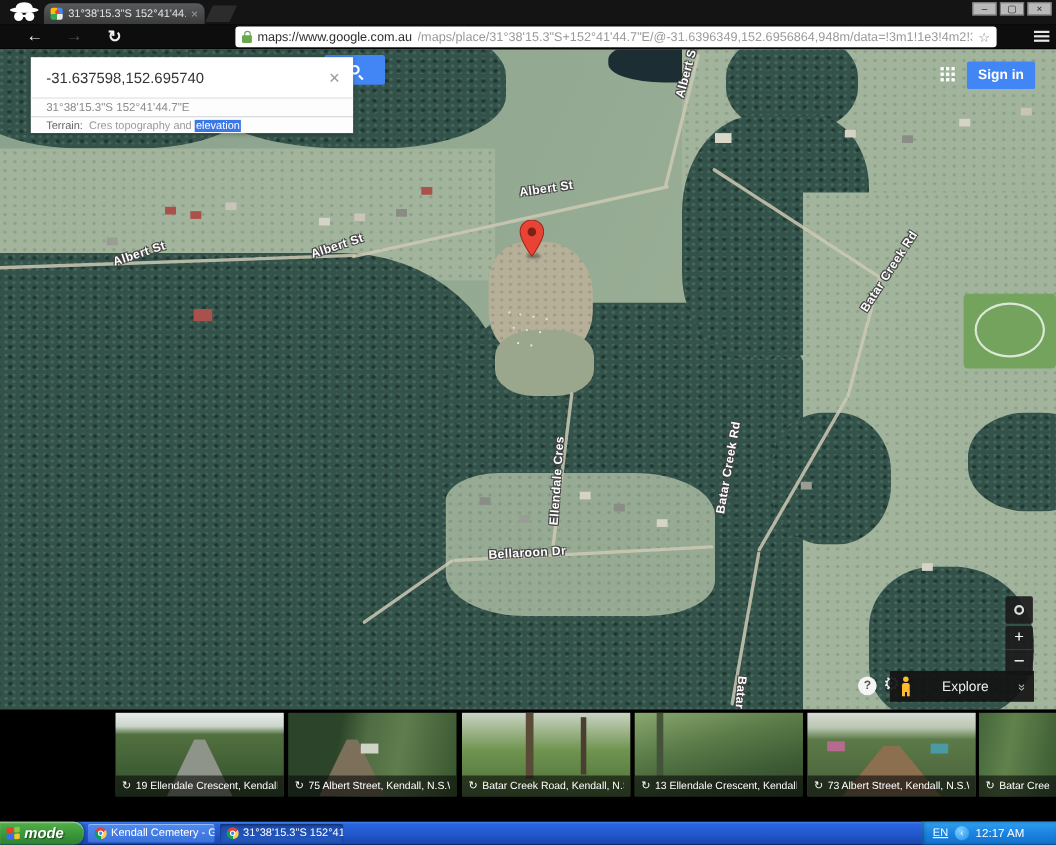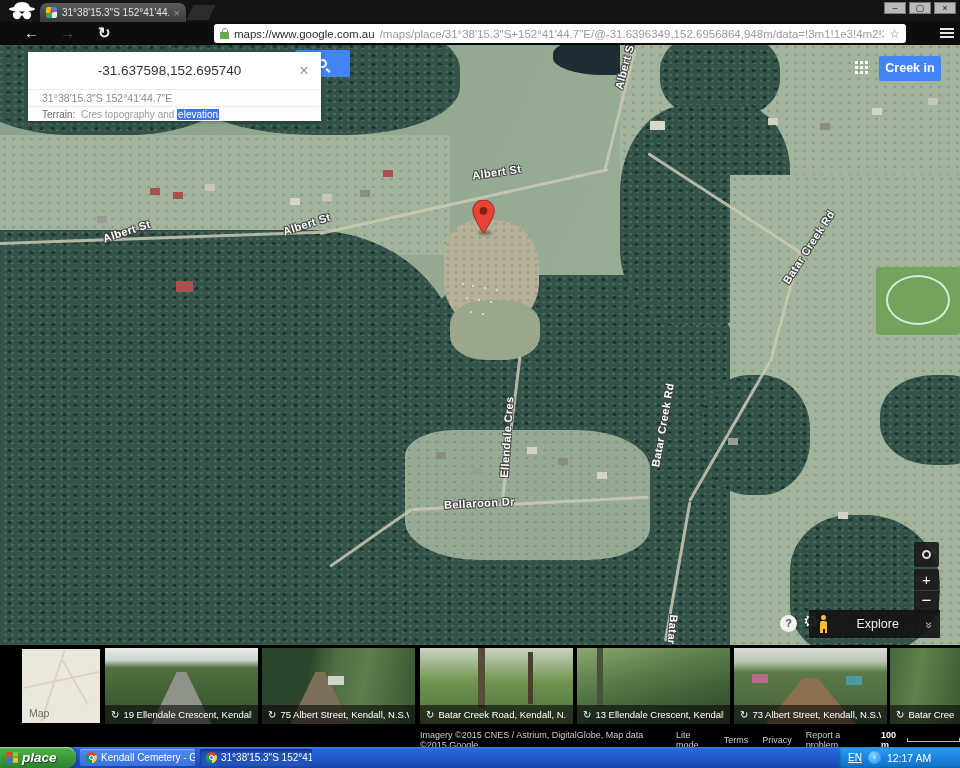--- a/index.html
+++ b/index.html
@@ -52,21 +52,21 @@
      text-shadow:-1px -1px 0 rgba(68,68,68,.95), 1px -1px 0 rgba(68,68,68,.95),
                  -1px 1px 0 rgba(68,68,68,.95), 1px 1px 0 rgba(68,68,68,.95);
      transform-origin:center; }
   .dot { position:absolute; width:2px; height:2px; background:#e9e6da; border-radius:50%; }
 
   
   #searchpanel { position:absolute; left:28px; top:7px; width:293px; z-index:30;
                  box-shadow:0 1px 4px rgba(0,0,0,.35); }
   #searchrow { height:37px; background:#fff; display:flex; align-items:center; padding:0 10px 0 14px; }
   #searchrow input { border:none; outline:none; flex:1; font-size:13.5px; color:#333;
-                     font-family:"Liberation Sans",sans-serif;text-align:center; }
+                     font-family:"Liberation Sans",sans-serif; }
   #clearx { color:#9a9a9a; font-size:17px; padding:0 2px; }
   #sugg1 { height:17px; background:#fdfdfd; border-top:1px solid #ececec; color:#8b8b8b; font-size:10.5px;
            line-height:17px; padding-left:14px; }
   #sugg2 { height:15px; background:#fdfdfd; border-top:1px solid #ececec; font-size:10px; line-height:15px;
            padding-left:14px; color:#9a9a9a; }
   #sugg2 .tlabel { color:#666;margin-top:40px; }
   #sugg2 .hl { background:#3b78e7; color:#fff; padding:0 1px; }
   #searchbtn { position:absolute; left:295px; top:5px; width:55px; height:27px; background:#4285f4;
                border-radius:2px; display:flex; align-items:center; justify-content:center; }
   #mag { width:9px; height:9px; border:2px solid #fff; border-radius:50%; position:relative; }
@@ -293,21 +293,21 @@
         <span id="clearx">×</span>
       </div>
       <div id="sugg1">31°38'15.3"S 152°41'44.7"E</div>
       <div id="sugg2"><span class="tlabel">Terrain:</span><span style="white-space:pre;">  Cres topography and </span><span class="hl">elevation</span></div>
     </div>
     <div id="searchbtn">
         <span id="mag"></span>
       </div>
 
     <div id="appsgrid"></div>
-    <div id="signin">Creek in</div>
+    <div id="signin">Sign in</div>
 
     <div id="myloc">
         <span class="ring"></span>
       </div>
     <div id="zoomctl">
       <div id="zoomin">+</div>
       <div id="zoomout">−</div>
     </div>
     <div id="helpbtn">?</div>
     <div id="gearbtn">⚙</div>
@@ -316,26 +316,20 @@
           <span class="head"></span>
           <span class="body"></span>
           <span class="legs"></span>
         </div>
       <span class="xlabel">Explore</span>
       <span id="chevrons">»</span>
     </div>
   </div>
 
   <div id="carousel">
-    <div id="mapthumb">
-      <div class="l1" style="left:30px;top:0;width:2px;height:74px;transform:rotate(18deg);"></div>
-      <div class="l2" style="left:0;top:30px;width:78px;height:2px;transform:rotate(-12deg);"></div>
-      <div class="l3" style="left:52px;top:8px;width:2px;height:50px;transform:rotate(-30deg);"></div>
-      <span class="lab">Map</span>
-    </div>
 
     <div class="thumb" style="left:105px;background:linear-gradient(180deg,#e7ece8 0%,#ccd6cd 16%,#51703f 26%,#33502c 100%);">
       <div class="svroad" style="background:#8f948a;"></div>
       <div class="strip">
           <span class="svic">↻</span>
           <span class="txt">19 Ellendale Crescent, Kendall, ...</span>
         </div>
     </div>
     <div class="thumb" style="left:262px;background:linear-gradient(100deg,#2c452a 0 30%,#4f6c43 45%,#5f7d4d 65%,#38552f 100%);">
       <div class="svroad" style="background:#7d705a;left:38%;"></div>
@@ -370,41 +364,30 @@
         </div>
     </div>
     <div class="thumb" style="left:890px;width:70px;background:linear-gradient(100deg,#44663a 0%,#61824c 40%,#3a5a32 100%);">
       <div class="strip">
           <span class="svic">↻</span>
           <span class="txt">Batar Creek Ro</span>
         </div>
     </div>
   </div>
 
-  <div id="attrib">
-    <span class="im">Imagery ©2015 CNES / Astrium, DigitalGlobe, Map data ©2015 Google</span>
-    <span class="alink">Lite mode</span>
-    <span class="alink">Terms</span>
-    <span class="alink">Privacy</span>
-    <span class="alink">Report a problem</span>
-    <span id="scale">
-      <span class="num">100 m</span>
-      <span class="bar"></span>
-    </span>
-  </div>
 
   <div id="taskbar">
     <div id="startbtn">
       <span id="winflag">
           <i class="r"></i>
           <i class="g"></i>
           <i class="b"></i>
           <i class="y"></i>
         </span>
-      <span class="slab">place</span>
+      <span class="slab">mode</span>
     </div>
     <div class="taskbtn" id="task1">
       <span class="chromeic"></span>
       <span>Kendall Cemetery - G...</span>
     </div>
     <div class="taskbtn" id="task2">
       <span class="chromeic"></span>
       <span>31°38'15.3"S 152°41'...</span>
     </div>
     <div id="tray">

